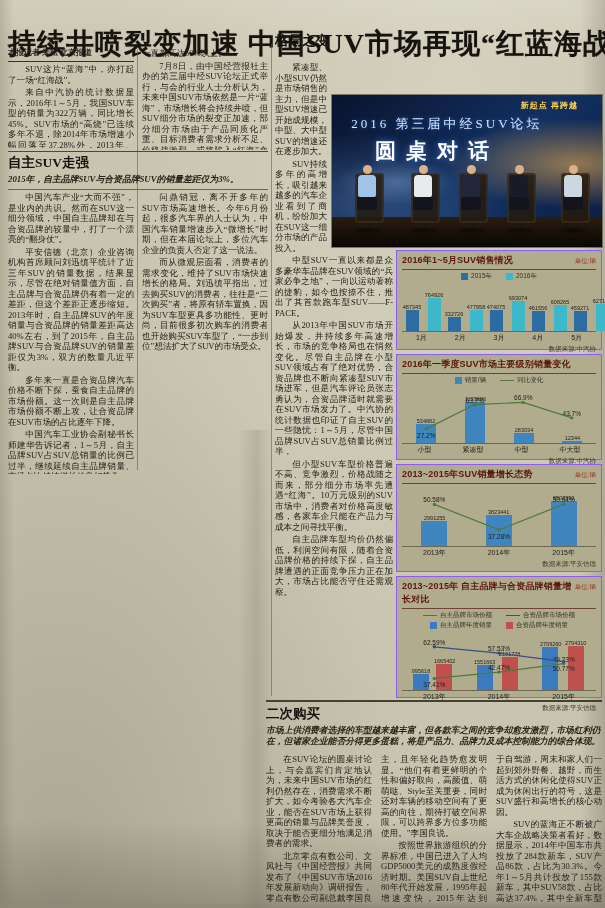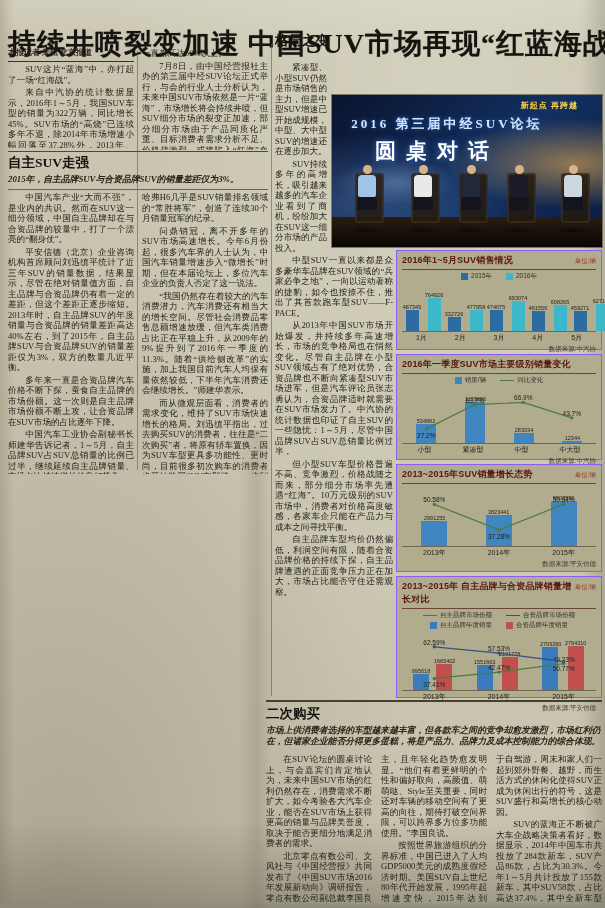--- a/index.html
+++ b/index.html
@@ -46,21 +46,21 @@
   
   .photo{position:absolute;left:332px;top:95px;width:270px;height:152px;overflow:hidden;
     background:
       radial-gradient(ellipse at 90% 45%, rgba(255,185,80,.55), rgba(255,185,80,0) 38%),
       radial-gradient(ellipse at 12% 70%, rgba(140,190,255,.25), transparent 45%),
       linear-gradient(135deg,#0a142e,#123061 55%,#0c1c40);
     box-shadow:0 0 0 1px rgba(40,38,30,.5);}
   .ph-slogan{position:absolute;right:24px;top:5px;font-size:8px;color:#ffd24d;font-weight:bold;letter-spacing:1px;
     font-family:"Liberation Sans","DejaVu Sans",sans-serif;}
   .ph-t1{position:absolute;left:0;right:40px;top:20px;text-align:center;color:#d4e6ff;
-    font-size:13px;font-weight:bold;letter-spacing:3px;text-shadow:0 0 4px #2a5db0;}
+    font-size:13px;font-weight:normal;letter-spacing:3px;text-shadow:0 0 4px #2a5db0;}
   .ph-t2{position:absolute;left:0;right:60px;top:42px;text-align:center;color:#ffffff;
     font-size:21px;font-weight:bold;letter-spacing:10px;text-shadow:0 0 6px #3a6dc0;}
   .car-glow{position:absolute;left:4px;top:64px;width:120px;height:46px;border-radius:50%;
     background:radial-gradient(ellipse, rgba(170,210,255,.30), transparent 70%);}
   .stage-floor{position:absolute;left:0;right:0;bottom:0;height:30px;
     background:linear-gradient(180deg,#2a1d10,#090603);}
   .person{position:absolute;bottom:22px;width:30px;height:60px;}
   .person::before{content:'';position:absolute;left:3px;top:8px;width:25px;height:46px;
     background:#30231300;border:2px solid #3a2b18;border-radius:3px;background:#241a0e;opacity:.85;}
   .person::after{content:'';position:absolute;bottom:-9px;left:-3px;width:36px;height:7px;
@@ -129,23 +129,21 @@
 </div>
 
 <div class="col c1b">
   <p>中国汽车产业“大而不强”，是业内的共识。然而在SUV这一细分领域，中国自主品牌却在与合资品牌的较量中，打了一个漂亮的“翻身仗”。</p>
   <p>平安信德（北京）企业咨询机构首席顾问刘迅缜平统计了近三年SUV的销量数据，结果显示，尽管在绝对销量值方面，自主品牌与合资品牌仍有着一定的差距，但这个差距正逐步缩短。2013年时，自主品牌SUV的年度销量与合资品牌的销量差距高达40%左右，到了2015年，自主品牌SUV与合资品牌SUV的销量差距仅为3%，双方的数量几近平衡。</p>
   <p>多年来一直是合资品牌汽车价格不断下探，蚕食自主品牌的市场份额。这一次则是自主品牌市场份额不断上攻，让合资品牌在SUV市场的占比逐年下降。</p>
   <p>中国汽车工业协会副秘书长师建华告诉记者，1～5月，自主品牌SUV占SUV总销量的比例已过半，继续延续自主品牌销量、市场占比持续增长的良好势头。</p>
 
 </div>
 <div class="col c2b">
-  <p class="noind">哈弗H6几乎是SUV销量排名领域的“常胜将军”，创造了连续30个月销量冠军的纪录。</p>
   <p>问鼎销冠，离不开多年的SUV市场高速增长。今年6月份起，很多汽车界的人士认为，中国汽车销量增速步入“微增长”时期，但在本届论坛上，多位汽车企业的负责人否定了这一说法。</p>
-  <p>“我国仍然存在着较大的汽车消费潜力，汽车消费还有相当大的增长空间。尽管社会消费品零售总额增速放缓，但汽车类消费占比正在平稳上升，从2009年的9%提升到了2016年一季度的11.3%。随着“供给侧改革”的实施，加上我国目前汽车人均保有量依然较低，下半年汽车消费还会继续增长。”师建华表示。</p>
   <p>而从微观层面看，消费者的需求变化，维持了SUV市场快速增长的格局。刘迅缜平指出，过去购买SUV的消费者，往往是“二次购买”者，将原有轿车置换，因为SUV车型更具多功能性、更时尚，目前很多初次购车的消费者也开始购买SUV车型了，“一步到位”想法扩大了SUV的市场受众。</p>
 </div>
 
 <div class="sec2-title">格局之变</div>
 <div class="col c3">
   <div class="photo-wrap-spacer"></div>
   <p>紧凑型、小型SUV仍然是市场销售的主力，但是中型SUV增速已开始成规模，中型、大中型SUV的增速还在逐步加大。</p>
   <p>SUV持续多年的高增长，吸引越来越多的汽车企业看到了商机，纷纷加大在SUV这一细分市场的产品投入。</p>
   <p>中型SUV一直以来都是众多豪华车品牌在SUV领域的“兵家必争之地”，一向以运动著称的捷豹，如今也按捺不住，推出了其首款跑车型SUV——F-PACE。</p>
   <p>从2013年中国SUV市场开始爆发，并持续多年高速增长，市场的竞争格局也在悄然变化。尽管自主品牌在小型SUV领域占有了绝对优势，合资品牌也不断向紧凑型SUV市场进军，但是汽车评论员张志勇认为，合资品牌适时就需要在SUV市场发力了。中汽协的统计数据也印证了自主SUV的一些隐忧：1～5月，尽管中国品牌SUV占SUV总销量比例过半，</p>

